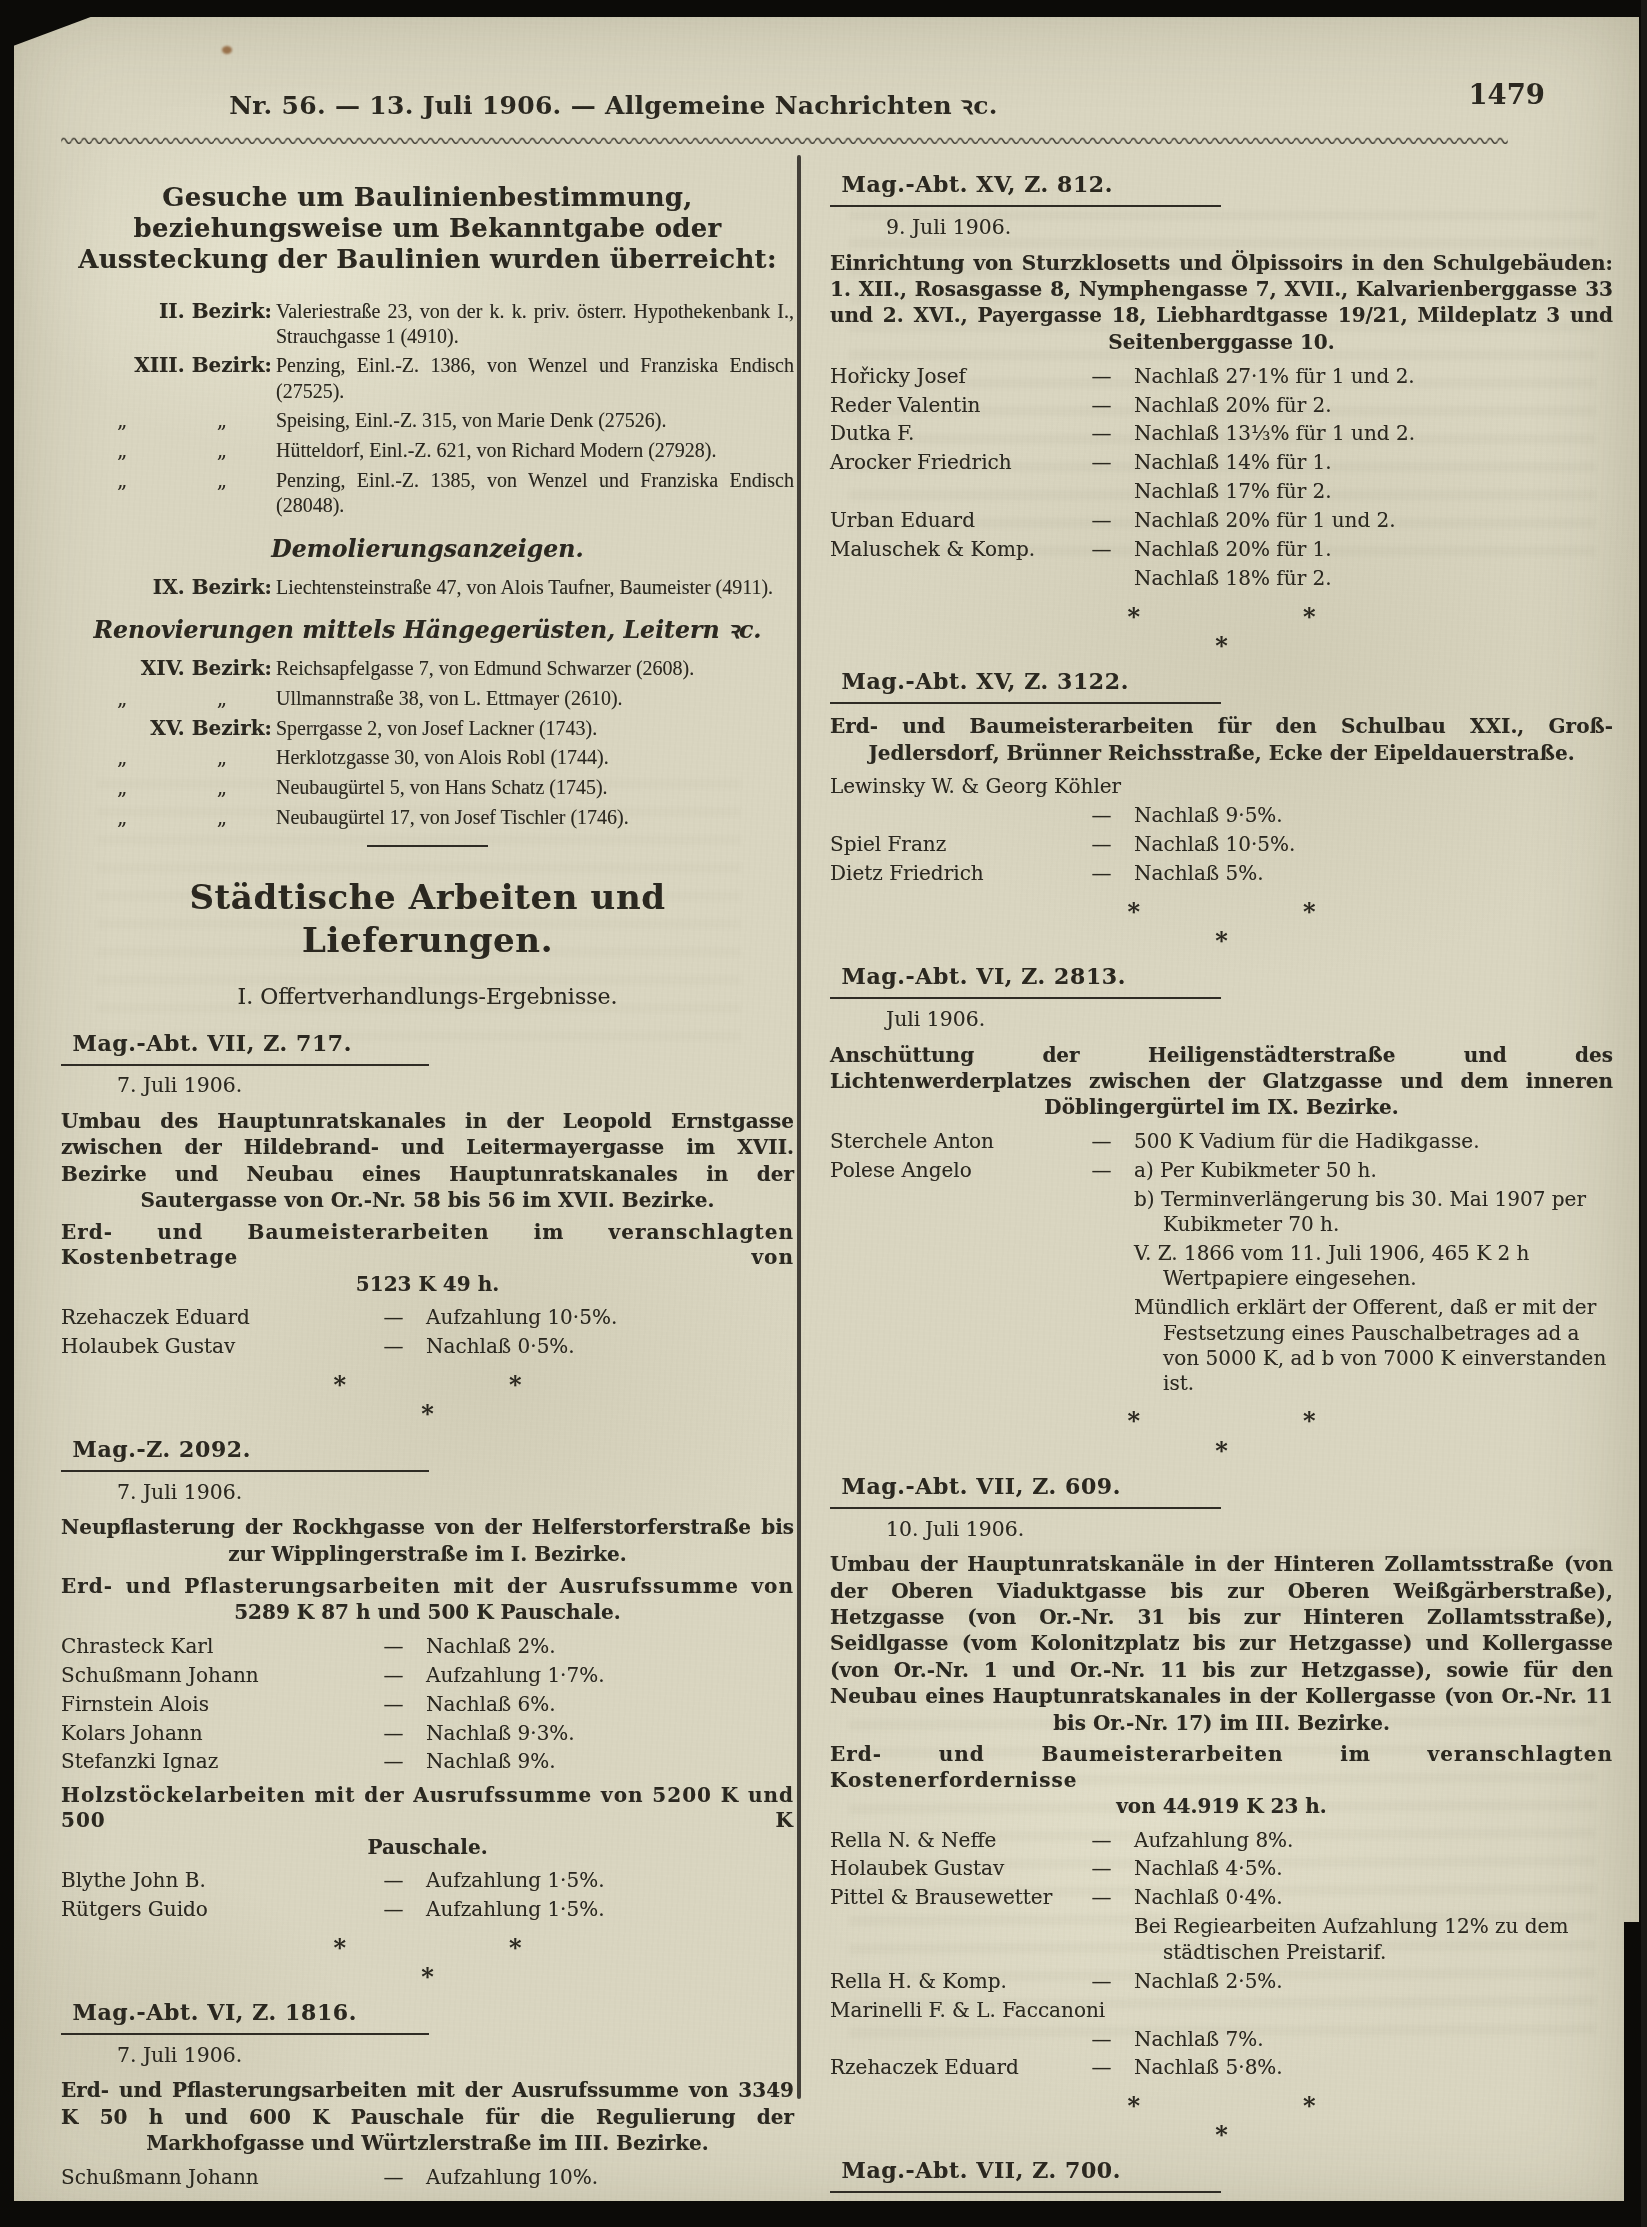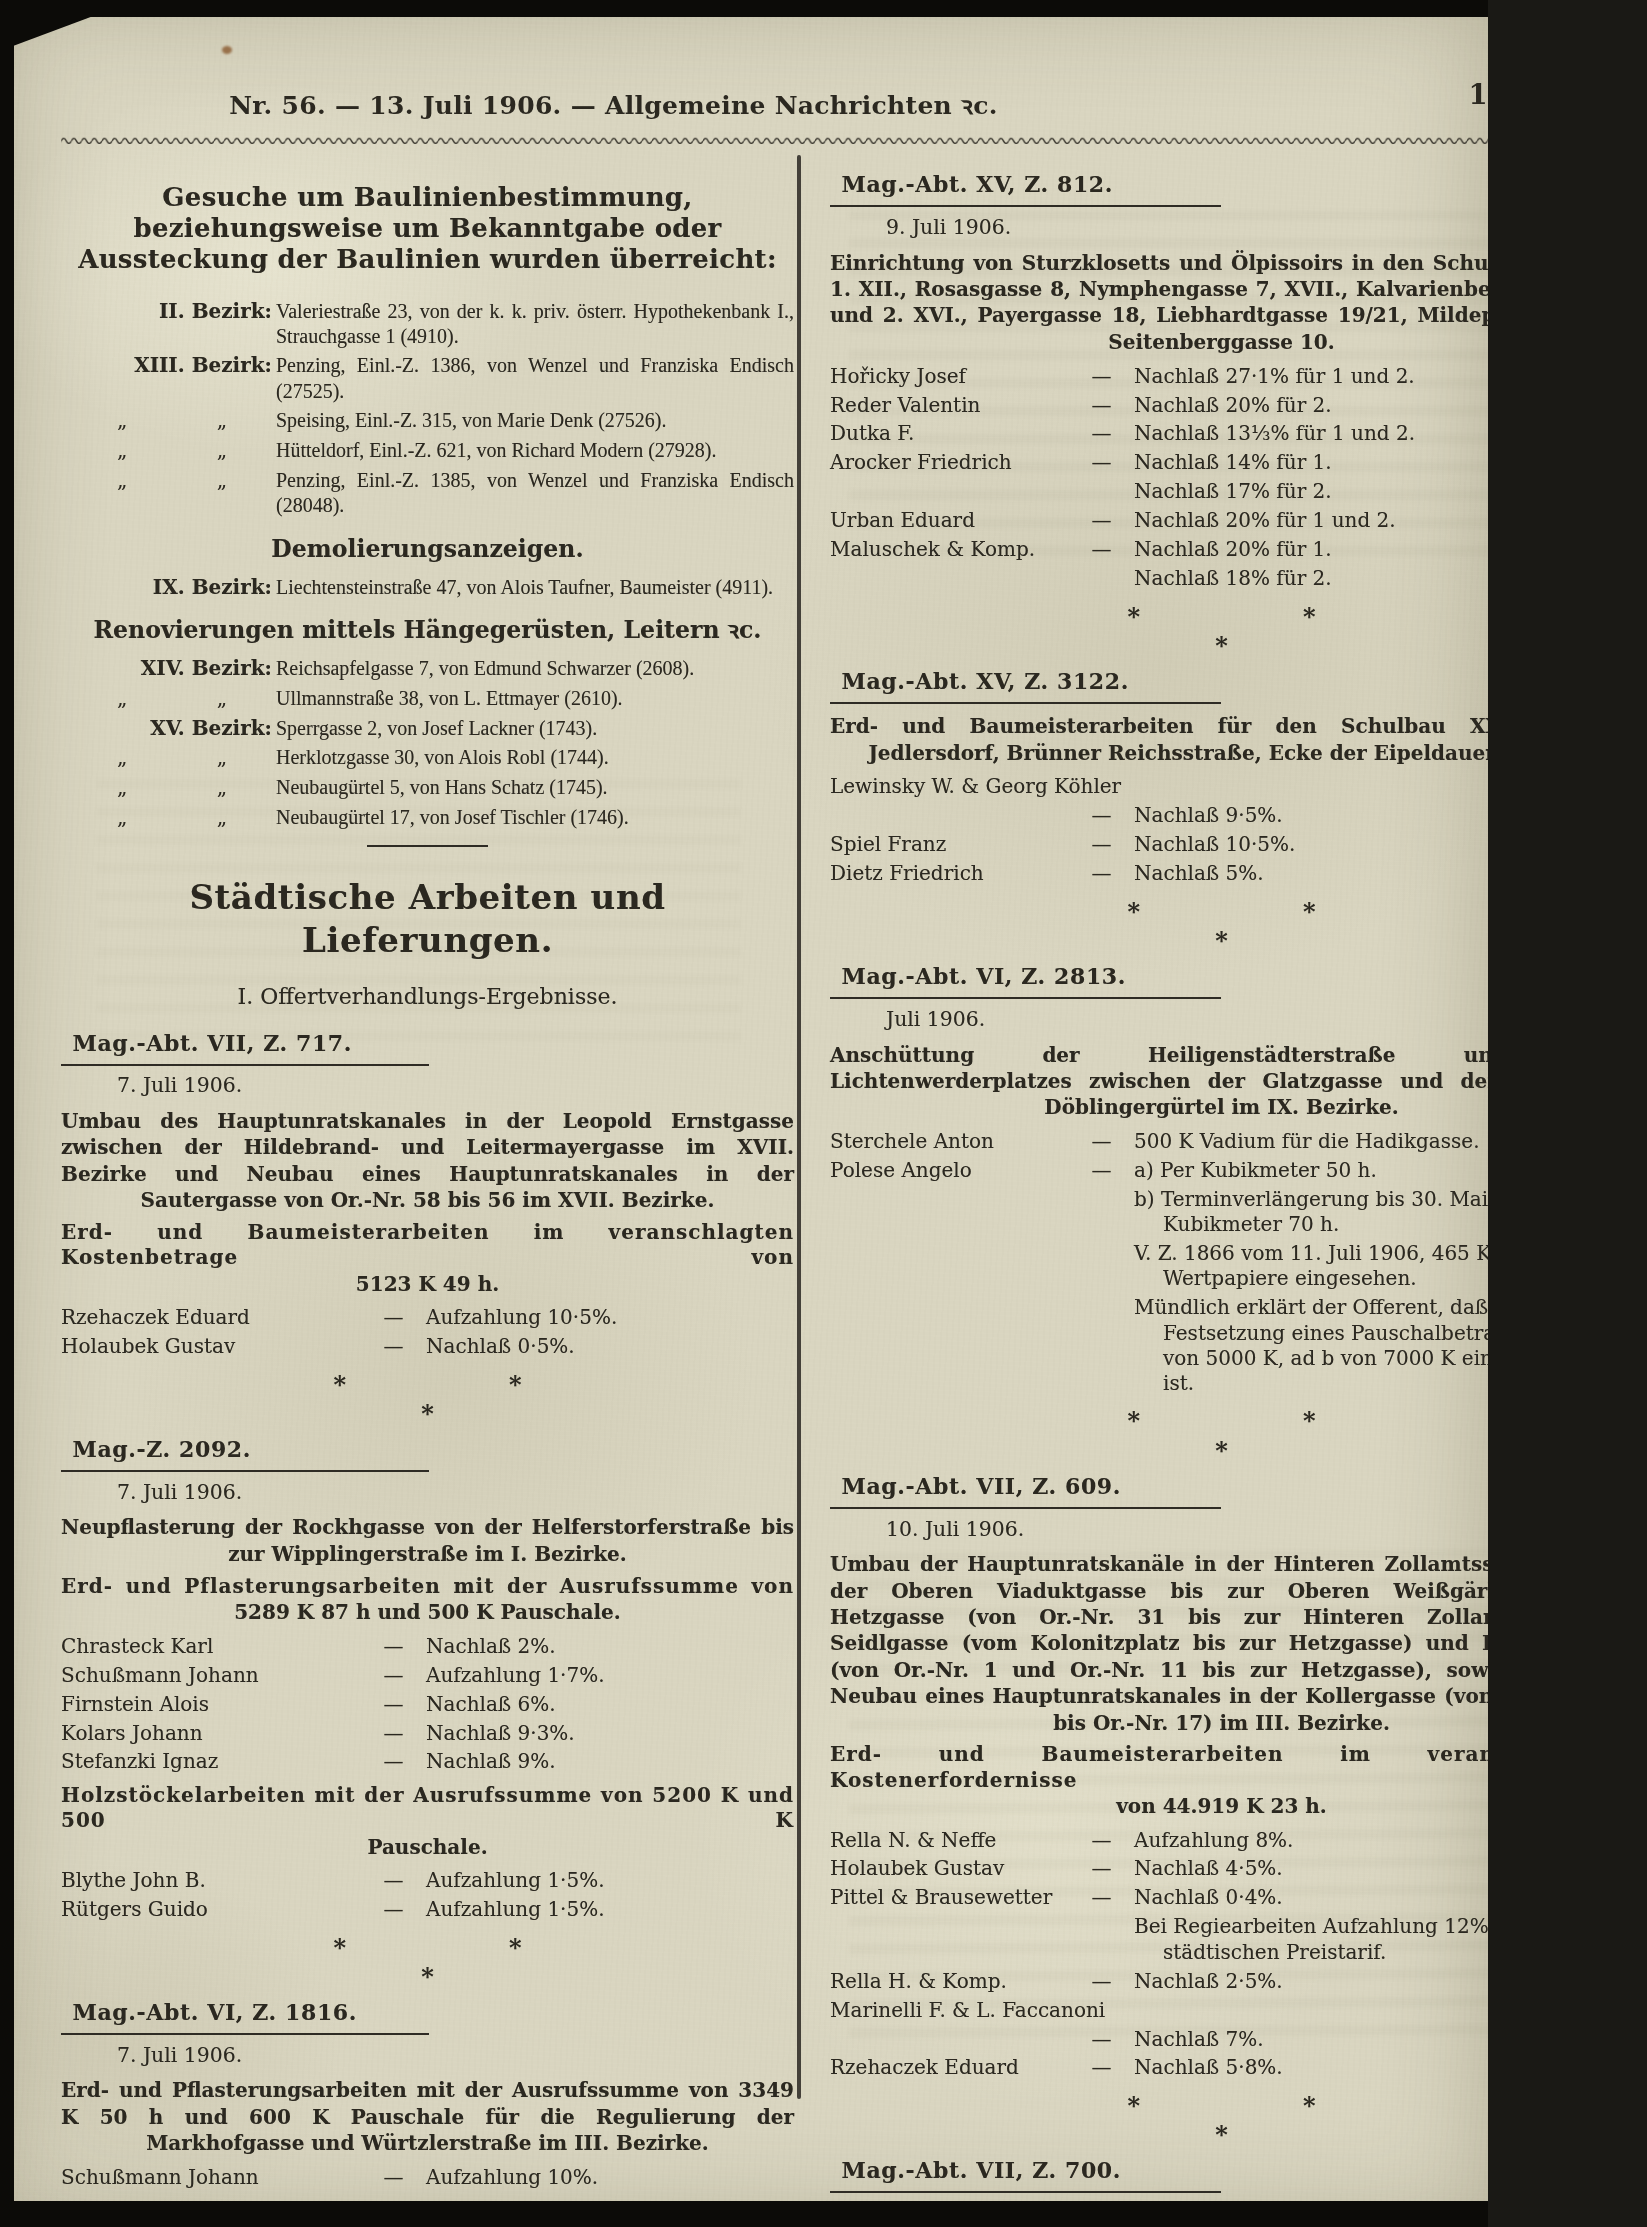--- a/index.html
+++ b/index.html
@@ -1,16 +1,16 @@
 <!DOCTYPE html>
 <html lang="de" style="font-size:10.2px"><head>
 <meta charset="utf-8">
 <style>
   html,body{margin:0;padding:0;background:#1a1915;}
-  .page{position:relative;width:1488px;height:2227px;background:#d9d5c0;overflow:hidden;
+  .page{position:relative;width:1641px;height:2227px;background:#d9d5c0;overflow:hidden;
         font-family:"DejaVu Serif","Liberation Serif",serif;color:#2b2820;
         box-shadow:inset 0 0 102px rgba(82,74,46,.28);}
   
   .texture{position:absolute;inset:0;pointer-events:none;
     background:
       radial-gradient(396px 268px at 18% 12%, rgba(255,253,235,.35), transparent 70%),
       radial-gradient(575px 447px at 78% 30%, rgba(132,124,88,.10), transparent 70%),
       radial-gradient(447px 358px at 30% 62%, rgba(132,124,88,.09), transparent 70%),
       radial-gradient(511px 409px at 70% 82%, rgba(255,252,232,.22), transparent 70%),
       radial-gradient(319px 268px at 8% 92%, rgba(120,112,76,.10), transparent 70%);}
@@ -45,21 +45,21 @@
   .divider{position:absolute;left:797px;top:155px;width:3.8px;height:1944px;
            background:#33302a;opacity:.9;border-radius:1.9px;z-index:5;}
 
   .col{position:absolute;top:155px;font-size:20px;line-height:1.26;
        text-shadow:0 0 0.6px rgba(43,40,32,.35);}
   .col-left{left:61px;width:733px;}
   .col-right{left:830px;width:783px;top:161px;}
 
   .blhead{font-size:26px;line-height:1.2;font-weight:700;text-align:center;
           margin:27px 0 23px;letter-spacing:0.3px;}
-  .midhead{font-size:23.6px;font-weight:700;text-align:center;margin:16.6px 0 10.2px;}
+  .midhead{font-size:23.6px;font-weight:700;text-align:center;margin:16.6px 0 10.2px;font-style:italic;}
   .bigtitle{font-size:34px;font-weight:700;text-align:center;margin:29px 0 2.6px;letter-spacing:0.6px;}
   .subtitle{font-size:22px;font-weight:400;text-align:center;margin:21px 0 19px;}
   .shortrule{width:121px;border-top:2.6px solid #2e2b24;margin:15.3px auto 0;}
 
   .entry{display:grid;grid-template-columns:211px 1fr;column-gap:4px;margin-bottom:4.5px;}
   .entry-label{text-align:right;font-weight:700;white-space:nowrap;}
   .entry-label.ditto{display:flex;justify-content:space-between;padding:0 45px 0 56px;font-weight:400;}
   .entry-text{text-align:justify;font-family:Liberation Serif, serif;}
 
   .notice{margin-top:3.8px;}

